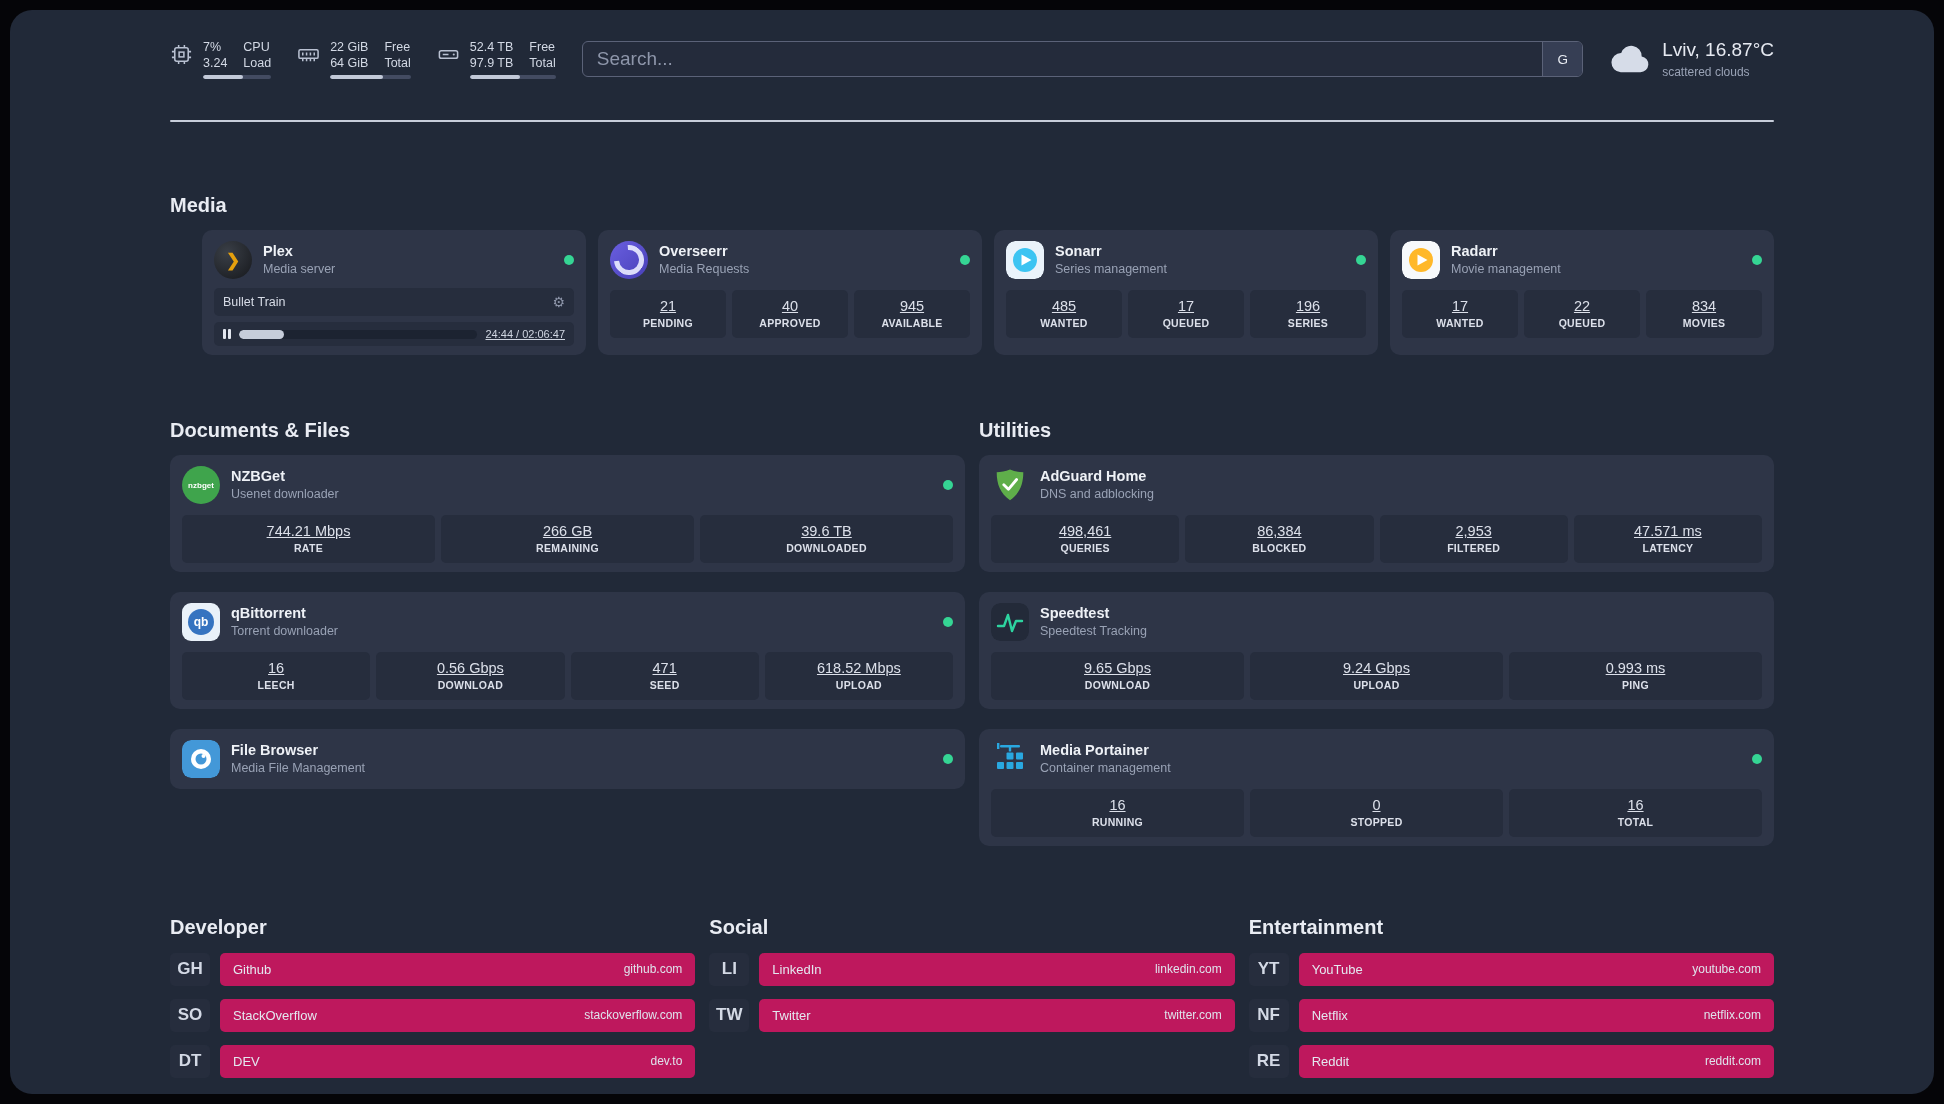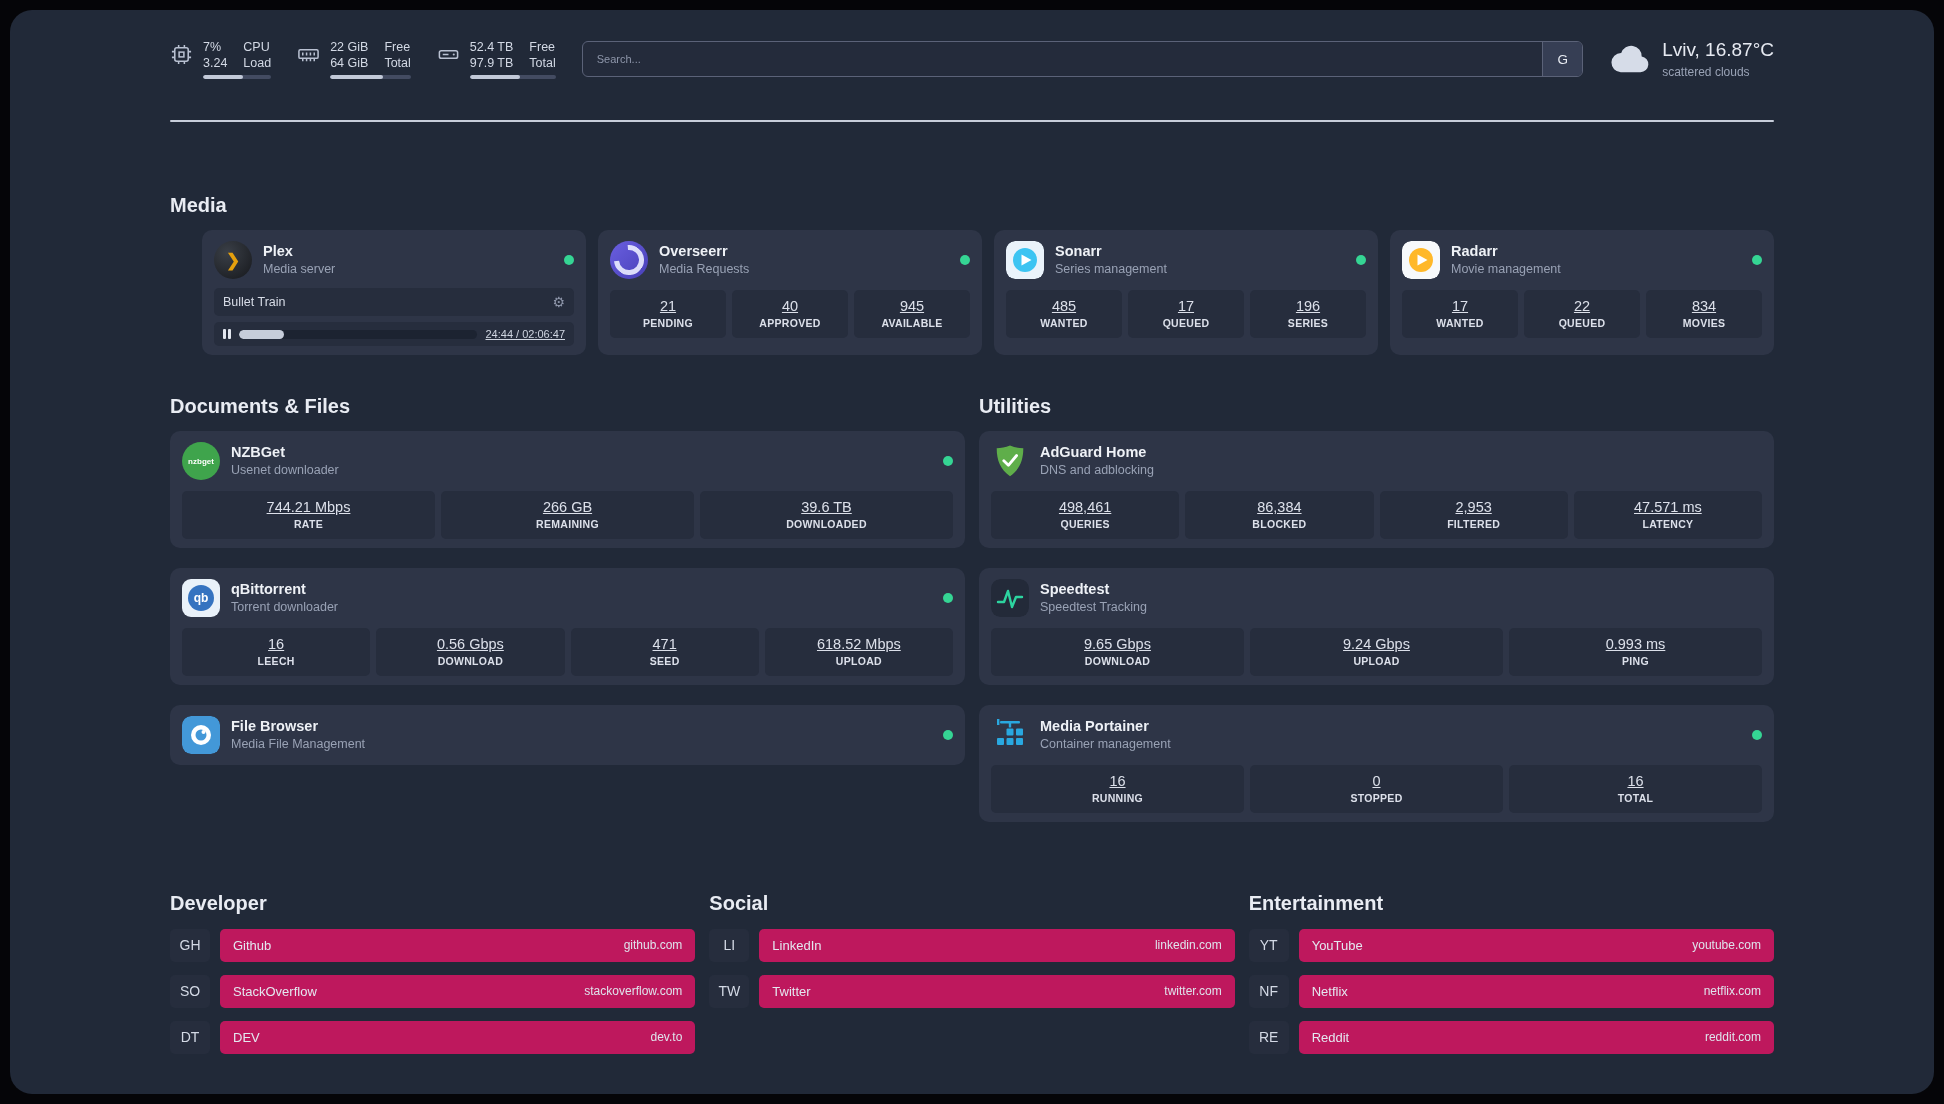--- a/index.html
+++ b/index.html
@@ -12,21 +12,21 @@
   .topbar { display:flex; align-items:center; gap:26px; height:38px; }
   .res { display:flex; align-items:flex-start; gap:10px; }
   .res-icon { width:23px; height:23px; color:#b9c1d2; margin-top:4px; flex:none; }
   .res-icon svg { display:block; width:100%; height:100%; }
   .res-cols { display:flex; gap:16px; }
   .res-col { display:flex; flex-direction:column; font-size:12.5px; line-height:1.3; color:#d3d9e5; }
   .res-bar { margin-top:4px; height:4px; border-radius:2px; background:#434b61; overflow:hidden; }
   .res-bar-fill { display:block; height:100%; background:#c2c9d8; border-radius:2px; width:0; }
 
   .search { flex:1; display:flex; align-items:center; height:36px; border:1px solid #5b6278; border-radius:6px; background:#242b3b; overflow:hidden; }
-  .search input { flex:1; height:100%; background:transparent; border:none; outline:none; color:#e2e6ef; font-size:11px; padding:0 14px; font-family:inherit; }
+  .search input { flex:1; height:100%; background:transparent; border:none; outline:none; color:#e2e6ef; font-size:19px; padding:0 14px; font-family:inherit; }
   .search input::placeholder { color:#8e96aa; }
   .search-g { width:40px; height:100%; border:none; border-left:1px solid #5b6278; background:#363e54; color:#e8ebf2; font-size:13.5px; cursor:pointer; font-family:inherit; }
 
   .weather { display:flex; align-items:center; gap:11px; }
   .weather-icon { width:42px; height:30px; color:#d6dce8; flex:none; }
   .weather-icon svg { display:block; width:100%; height:100%; }
   .weather-text { display:flex; flex-direction:column; line-height:1.4; }
   .weather-loc { font-size:19px; color:#e6e9f1; }
   .weather-cond { font-size:12px; color:#9aa3b6; }
 
@@ -53,41 +53,41 @@
   .np-title { margin-top:7px; height:28px; background:#262d3d; border-radius:5px; display:flex; align-items:center; justify-content:space-between; padding:0 9px; font-size:12.5px; color:#d7dce7; }
   .gear { color:#8e96aa; font-size:14px; cursor:pointer; line-height:1; }
   .gear::before { content:"⚙"; }
   .np-progress { margin-top:6px; height:24px; background:#262d3d; border-radius:5px; display:flex; align-items:center; gap:8px; padding:0 9px; }
   .pause { display:flex; gap:2.5px; cursor:pointer; }
   .pause i { width:2.5px; height:10px; background:#e2e6ef; border-radius:1px; }
   .track { flex:1; height:9px; border-radius:4.5px; background:#1c2331; overflow:hidden; }
   .track-fill { display:block; height:100%; background:#c6cdda; border-radius:4.5px; width:0; }
   .np-time { font-size:11px; color:#cfd5e1; white-space:nowrap;text-decoration:underline; }
 
-  .cols2 { display:grid; grid-template-columns:1fr 1fr; gap:0 14px; margin-top:40px; }
+  .cols2 { display:grid; grid-template-columns:1fr 1fr; gap:0 14px; margin-top:64px; }
   .col .section-h { margin-bottom:13px; }
   .col .card { margin-bottom:20px; }
 
   
   .icon { width:38px; height:38px; border-radius:9px; flex:none; display:flex; align-items:center; justify-content:center; position:relative; overflow:hidden; }
   .icon svg { display:block; width:38px; height:38px; }
   .icon.plex { border-radius:50%; background:radial-gradient(circle at 35% 30%, #3a3f47, #16181c); }
   .icon.plex::before { content:"❯"; color:#e5a00d; font-size:17px; font-weight:700; }
   .icon.overseerr { border-radius:50%; background:linear-gradient(135deg,#6a5fe0,#4840b8); }
   .icon.overseerr::before { content:""; width:20px; height:20px; border-radius:50%; border:5px solid rgba(236,238,255,.9); border-top-color:transparent; transform:rotate(-50deg); }
   .icon.nzbget { border-radius:50%; background:#3fa44c; }
   .icon.nzbget::before { content:"nzbget"; color:#fff; font-size:8px; font-weight:700; }
   .icon.qbittorrent { background:#e9f1f9; }
   .icon.qbittorrent::before { content:"qb"; width:26px; height:26px; border-radius:50%; background:#3573c0; color:#fff; display:flex; align-items:center; justify-content:center; font-size:12px; font-weight:700; }
 
   
   .bm-grid { display:grid; grid-template-columns:repeat(3,1fr); gap:0 14px; margin-top:50px; }
   .bm-grid .section-h { margin-bottom:14px; }
   .bm-row { display:flex; gap:10px; height:33px; margin-bottom:13px; cursor:pointer; }
-  .bm-abbr { width:40px; flex:none; border-radius:5px; background:#262d3d; display:flex; align-items:center; justify-content:center; font-size:14px; font-weight:400; color:#d3d9e5; }
+  .bm-abbr { width:40px; flex:none; border-radius:5px; background:#262d3d; display:flex; align-items:center; justify-content:center; font-size:17px; font-weight:700; color:#d3d9e5; }
   .bm-pill { flex:1; background:#be185d; border-radius:5px; display:flex; align-items:center; justify-content:space-between; padding:0 13px; }
   .bm-name { font-size:13px; color:#e4e8f0; }
   .bm-url { font-size:12px; color:#dfe3ec; }
 </style>
 </head>
 <body>
 
 <div class="frame">
   <div class="content">
 

